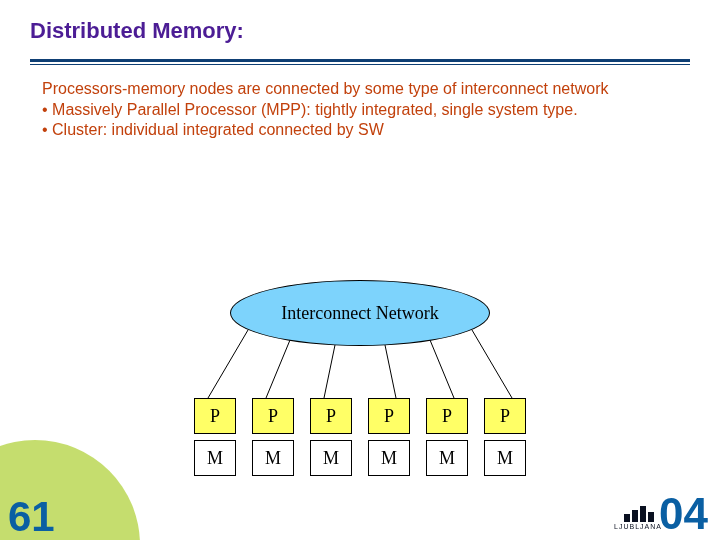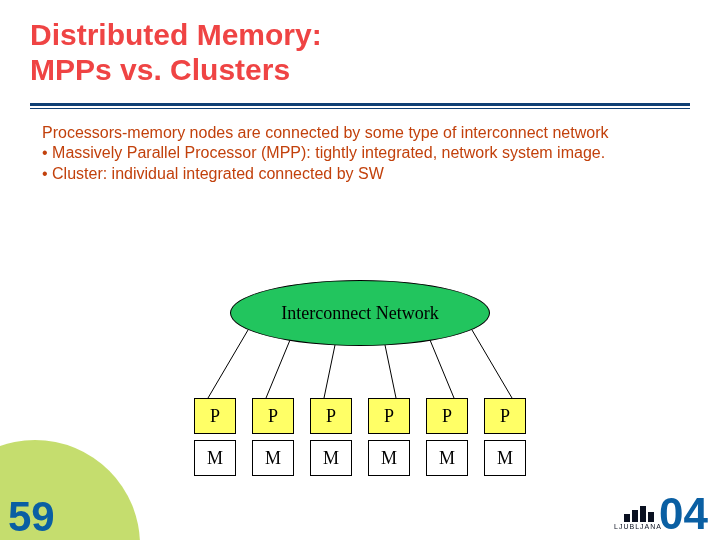--- a/index.html
+++ b/index.html
@@ -8,23 +8,23 @@
     height: 540px;
     background: #fff;
     font-family: "Century Gothic", "Avant Garde", Arial, sans-serif;
     position: relative;
     overflow: hidden;
   }
   .title-block {
     padding: 18px 30px 8px 30px;
   }
   .title-block h1 {
-    font-size: 30px;
+    font-size: 22px;
     font-weight: 700;
-    color: #ef4444;
+    color: #4c1d95;
     line-height: 1.15;
   }
   .underline {
     margin: 8px 30px 0 30px;
     border-top: 3px solid #0f3f74;
     border-bottom: 1px solid #0f3f74;
     height: 6px;
   }
   .body-text {
     padding: 14px 34px 0 42px;
@@ -42,21 +42,21 @@
     width: 440px;
     height: 200px;
   }
   .ellipse {
     position: absolute;
     left: 50%;
     top: 0;
     transform: translateX(-50%);
     width: 260px;
     height: 66px;
-    background: #22c55e;
+    background: #7dd3fc;
     border: 1px solid #000;
     border-radius: 50%;
     display: flex;
     align-items: center;
     justify-content: center;
     font-family: Georgia, "Times New Roman", serif;
     font-size: 18px;
     color: #000;
   }
   svg.connectors {
@@ -129,28 +129,27 @@
     letter-spacing: 1px;
   }
   .logo svg { display: block; margin: 0 auto 1px auto; }
 </style>
 </head>
 <body>
 
 <div class="title-block">
   <h1>
     <span>Distributed Memory:</span><br>
-    <span>MPPs vs. Clusters</span>
   </h1>
 </div>
 <div class="underline"></div>
 
 <div class="body-text">
   <span>Processors-memory nodes are connected by some type of interconnect network</span><br>
-  • <span>Massively Parallel Processor (MPP): tightly integrated, network system image.</span><br>
+  • <span>Massively Parallel Processor (MPP): tightly integrated, single system type.</span><br>
   • <span>Cluster: individual integrated connected by SW</span>
 </div>
 
 <div class="diagram">
   <svg class="connectors">
     <line x1="108" y1="50" x2="68" y2="118" stroke="#000" stroke-width="1"></line>
     <line x1="150" y1="60" x2="126" y2="118" stroke="#000" stroke-width="1"></line>
     <line x1="195" y1="65" x2="184" y2="118" stroke="#000" stroke-width="1"></line>
     <line x1="245" y1="65" x2="256" y2="118" stroke="#000" stroke-width="1"></line>
     <line x1="290" y1="60" x2="314" y2="118" stroke="#000" stroke-width="1"></line>
@@ -171,21 +170,21 @@
     <div class="box box-m">M</div>
     <div class="box box-m">M</div>
     <div class="box box-m">M</div>
     <div class="box box-m">M</div>
     <div class="box box-m">M</div>
     <div class="box box-m">M</div>
   </div>
 </div>
 
 <div class="corner-arc"></div>
-<div class="slide-number">59</div>
+<div class="slide-number">61</div>
 
 <div class="logo">
   <svg width="32" height="16">
     <rect x="2" y="8" width="6" height="8" fill="#0a1020"></rect>
     <rect x="10" y="4" width="6" height="12" fill="#0a1020"></rect>
     <rect x="18" y="0" width="6" height="16" fill="#0a1020"></rect>
     <rect x="26" y="6" width="6" height="10" fill="#0a1020"></rect>
   </svg>
   <span>LJUBLJANA</span>
 </div>

